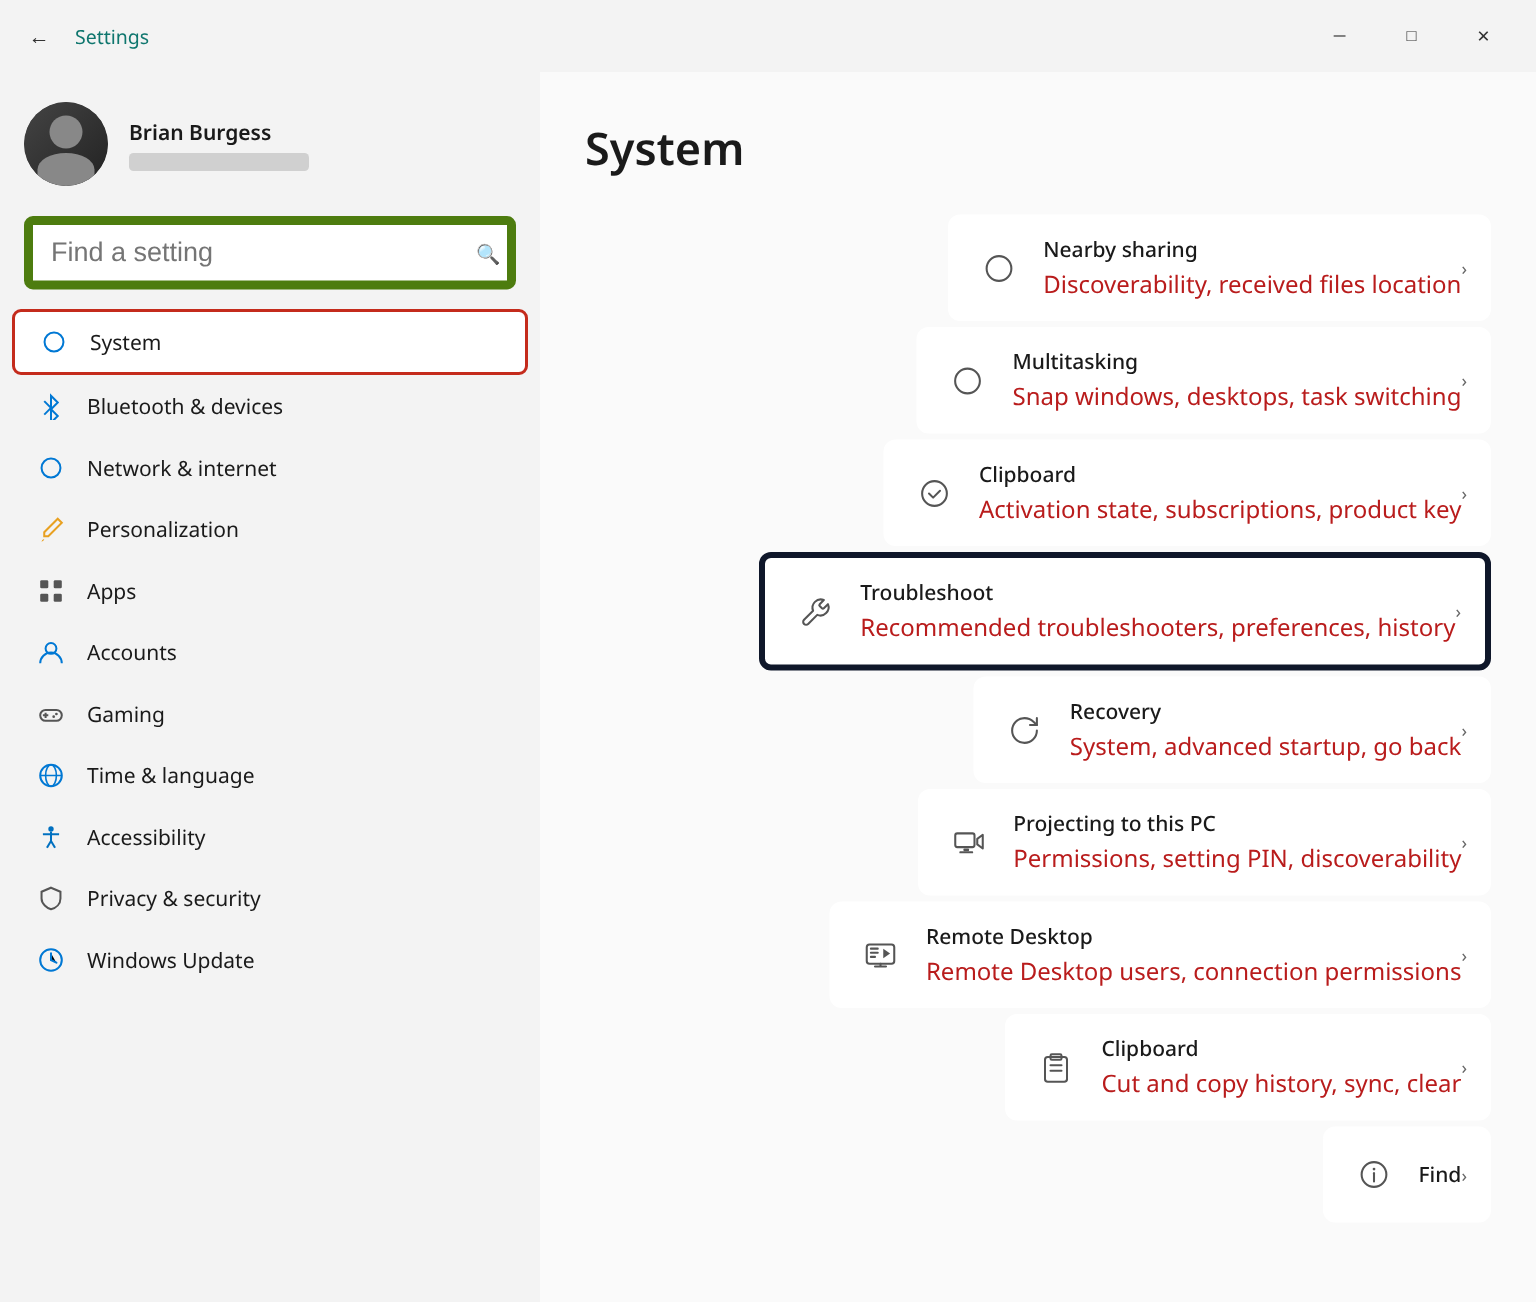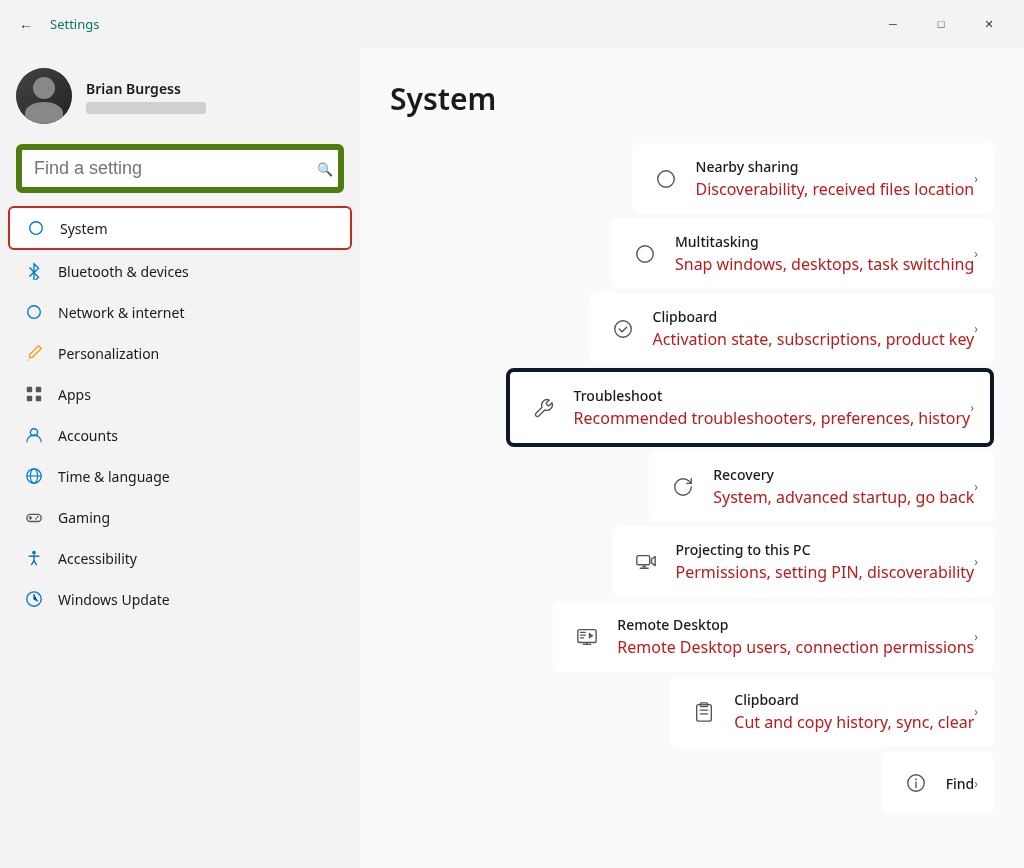--- a/index.html
+++ b/index.html
@@ -348,54 +348,62 @@
             <svg width="18" height="18" viewBox="0 0 20 20">
               <circle cx="10" cy="7" r="4" stroke="#0078d4" stroke-width="1.5" fill="none"></circle>
               <path d="M2 18c0-4.4 3.6-8 8-8s8 3.6 8 8" stroke="#0078d4" stroke-width="1.5" fill="none"></path>
             </svg>
           </span>
     <span class="nav-label">Accounts</span>
   </div>
         <div class="nav-item">
     <span class="nav-icon">
             <svg width="18" height="18" viewBox="0 0 20 20">
-              <circle cx="10" cy="10" r="8" stroke="#0078d4" stroke-width="1.5" fill="none"></circle>
-              <ellipse cx="10" cy="10" rx="4" ry="8" stroke="#0078d4" stroke-width="1.2" fill="none"></ellipse>
-              <line x1="2" y1="10" x2="18" y2="10" stroke="#0078d4" stroke-width="1.2"></line>
-            </svg>
-          </span>
-    <span class="nav-label">Time &amp; language</span>
-  </div>
-        <div class="nav-item">
-    <span class="nav-icon">
-            <svg width="18" height="18" viewBox="0 0 20 20">
               <rect x="2" y="7" width="16" height="8" rx="4" stroke="#555" stroke-width="1.5" fill="none"></rect>
               <line x1="6" y1="9" x2="6" y2="13" stroke="#555" stroke-width="1.5"></line>
               <line x1="4" y1="11" x2="8" y2="11" stroke="#555" stroke-width="1.5"></line>
               <circle cx="14" cy="10" r="1" fill="#555"></circle>
               <circle cx="12" cy="12" r="1" fill="#555"></circle>
             </svg>
           </span>
     <span class="nav-label">Gaming</span>
   </div>
         <div class="nav-item">
     <span class="nav-icon">
             <svg width="18" height="18" viewBox="0 0 20 20">
+              <circle cx="10" cy="10" r="8" stroke="#0078d4" stroke-width="1.5" fill="none"></circle>
+              <ellipse cx="10" cy="10" rx="4" ry="8" stroke="#0078d4" stroke-width="1.2" fill="none"></ellipse>
+              <line x1="2" y1="10" x2="18" y2="10" stroke="#0078d4" stroke-width="1.2"></line>
+            </svg>
+          </span>
+    <span class="nav-label">Time &amp; language</span>
+  </div>
+        <div class="nav-item">
+    <span class="nav-icon">
+            <svg width="18" height="18" viewBox="0 0 20 20">
               <circle cx="10" cy="4" r="2" fill="#0070c0"></circle>
               <line x1="10" y1="6" x2="10" y2="13" stroke="#0070c0" stroke-width="1.5"></line>
               <line x1="4" y1="8" x2="16" y2="8" stroke="#0070c0" stroke-width="1.5"></line>
               <line x1="10" y1="13" x2="7" y2="18" stroke="#0070c0" stroke-width="1.5"></line>
               <line x1="10" y1="13" x2="13" y2="18" stroke="#0070c0" stroke-width="1.5"></line>
             </svg>
           </span>
     <span class="nav-label">Accessibility</span>
   </div>
         <div class="nav-item">
     <span class="nav-icon">
             <svg width="18" height="18" viewBox="0 0 20 20">
+              <path d="M10 2l7 3v5c0 4-3 7-7 8C7 17 3 14 3 10V5l7-3z" stroke="#555" stroke-width="1.5" fill="none"></path>
+            </svg>
+          </span>
+    <span class="nav-label">Privacy &amp; security</span>
+  </div>
+        <div class="nav-item">
+    <span class="nav-icon">
+            <svg width="18" height="18" viewBox="0 0 20 20">
               <circle cx="10" cy="10" r="8" stroke="#0078d4" stroke-width="1.5" fill="none"></circle>
               <path d="M10 5v5l4 2" stroke="#0078d4" stroke-width="1.5" stroke-linecap="round"></path>
             </svg>
           </span>
     <span class="nav-label">Windows Update</span>
   </div>
       </div>
   </div>
 
   <div class="main-content">

